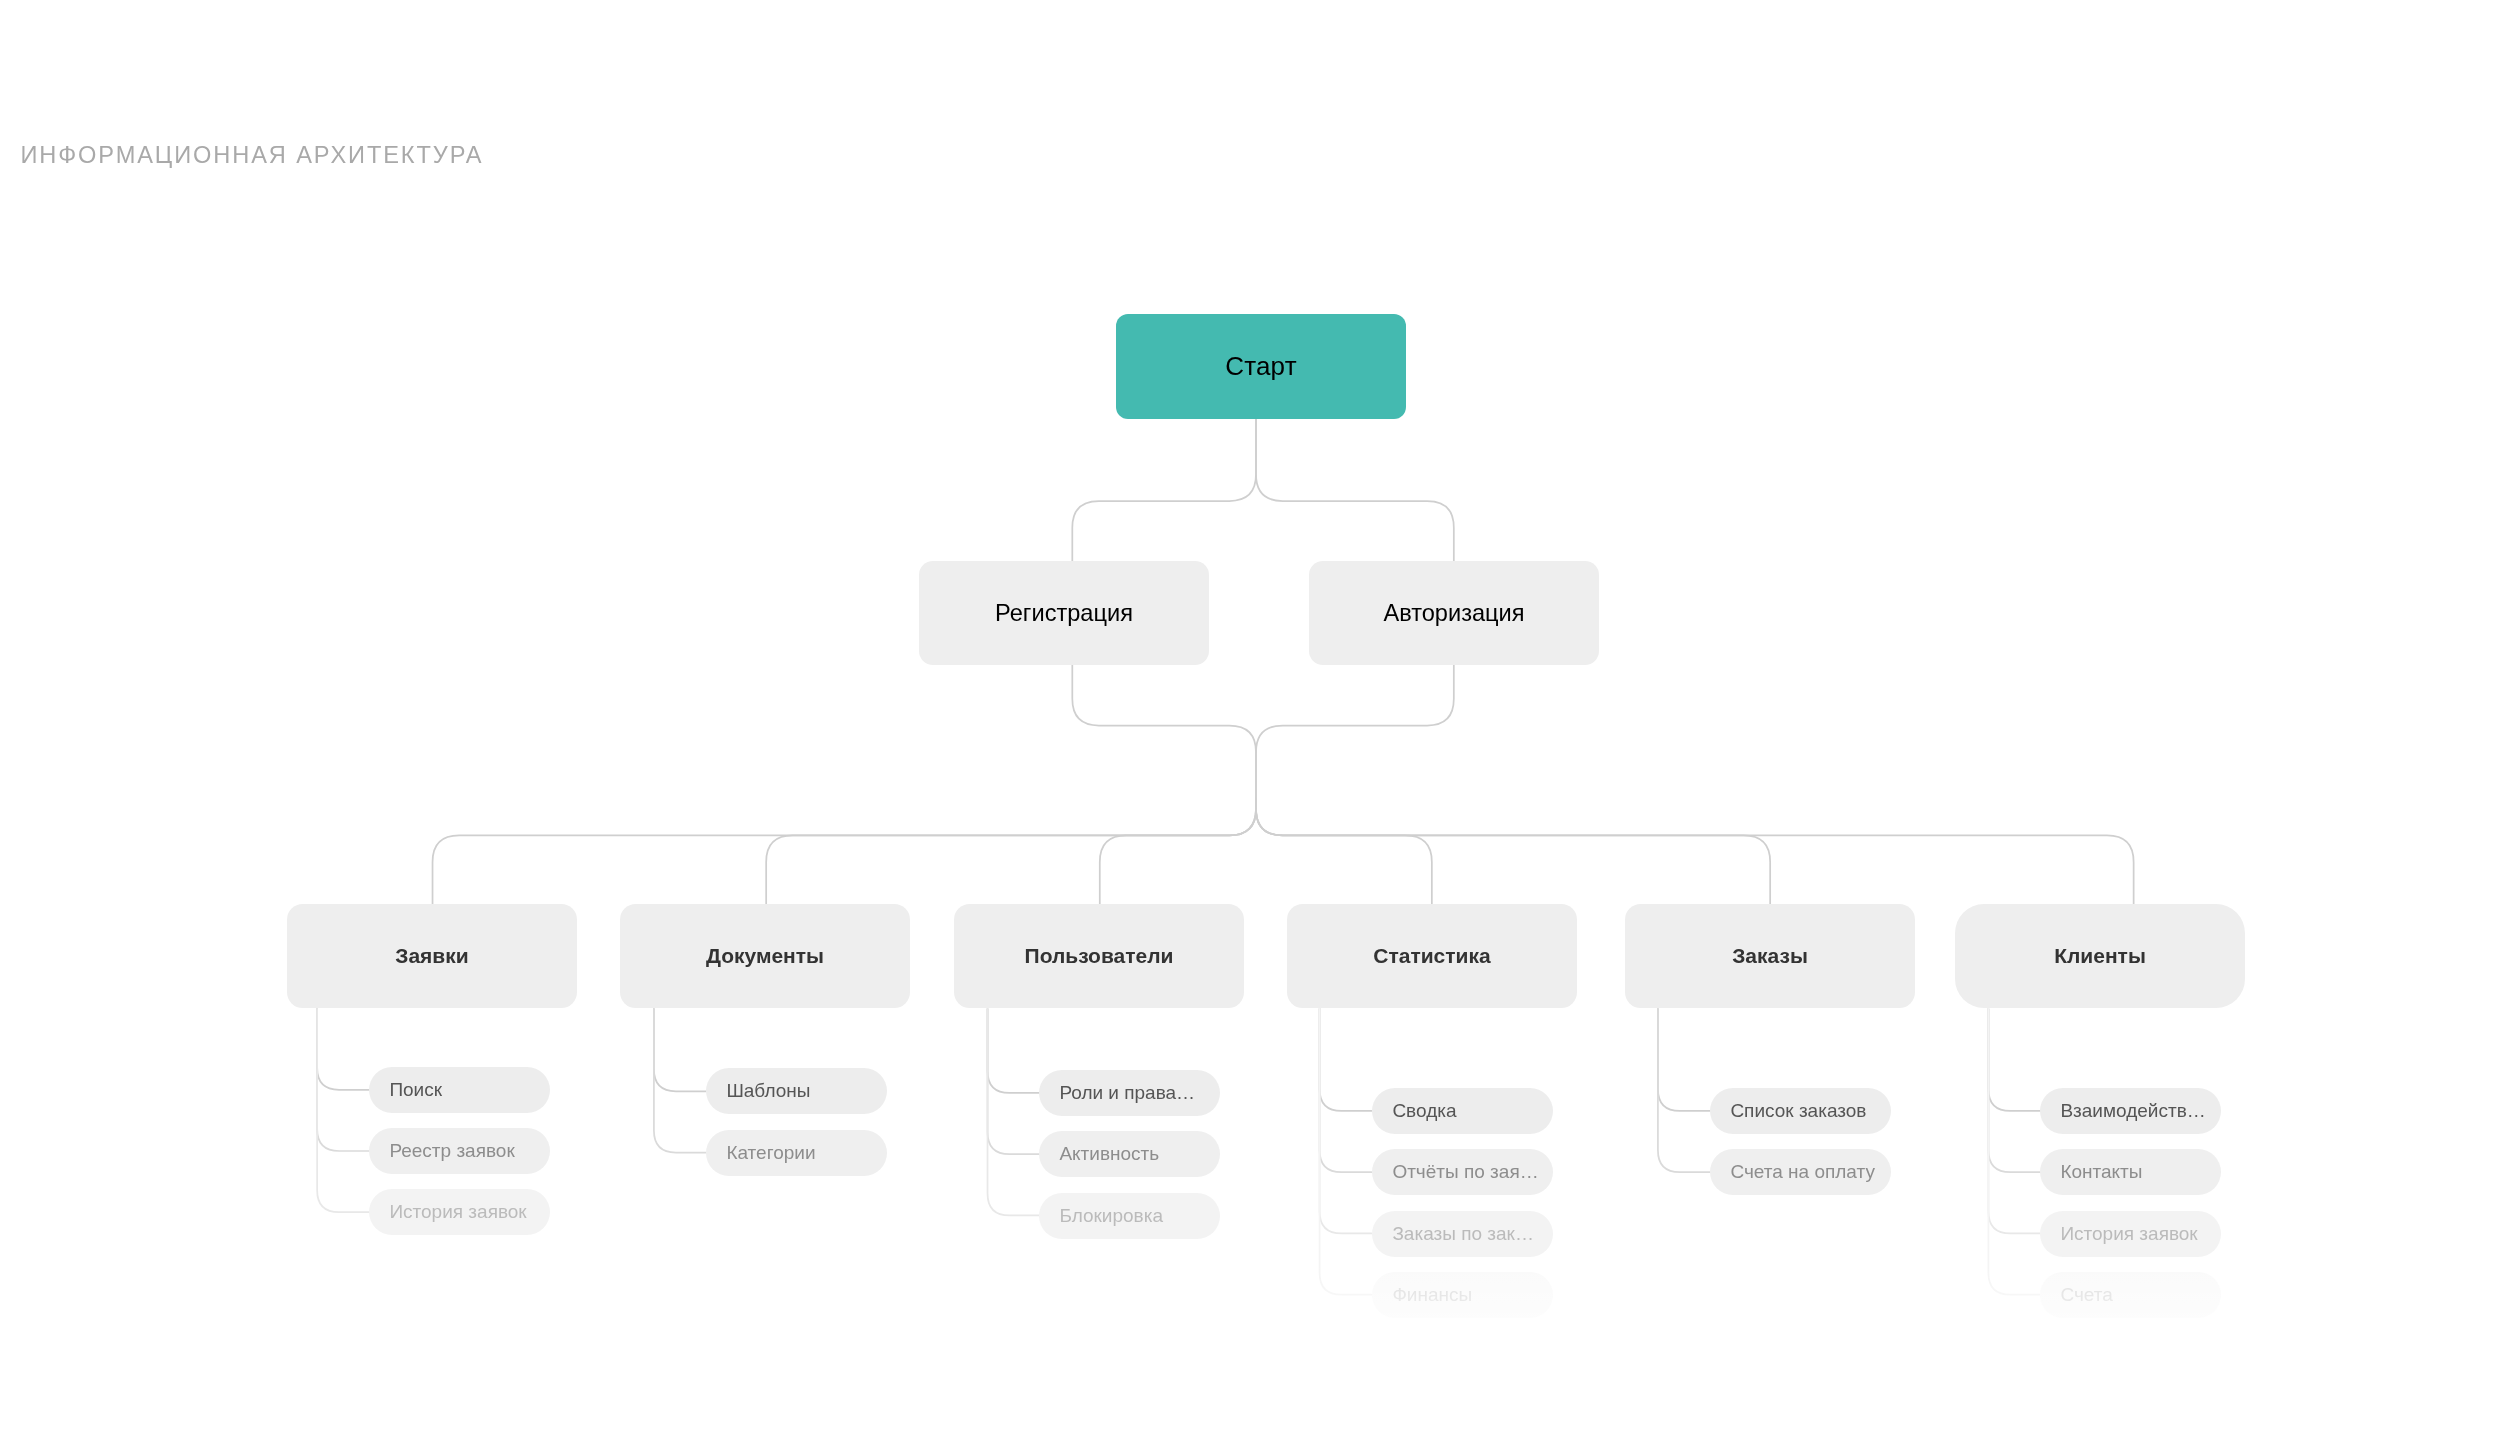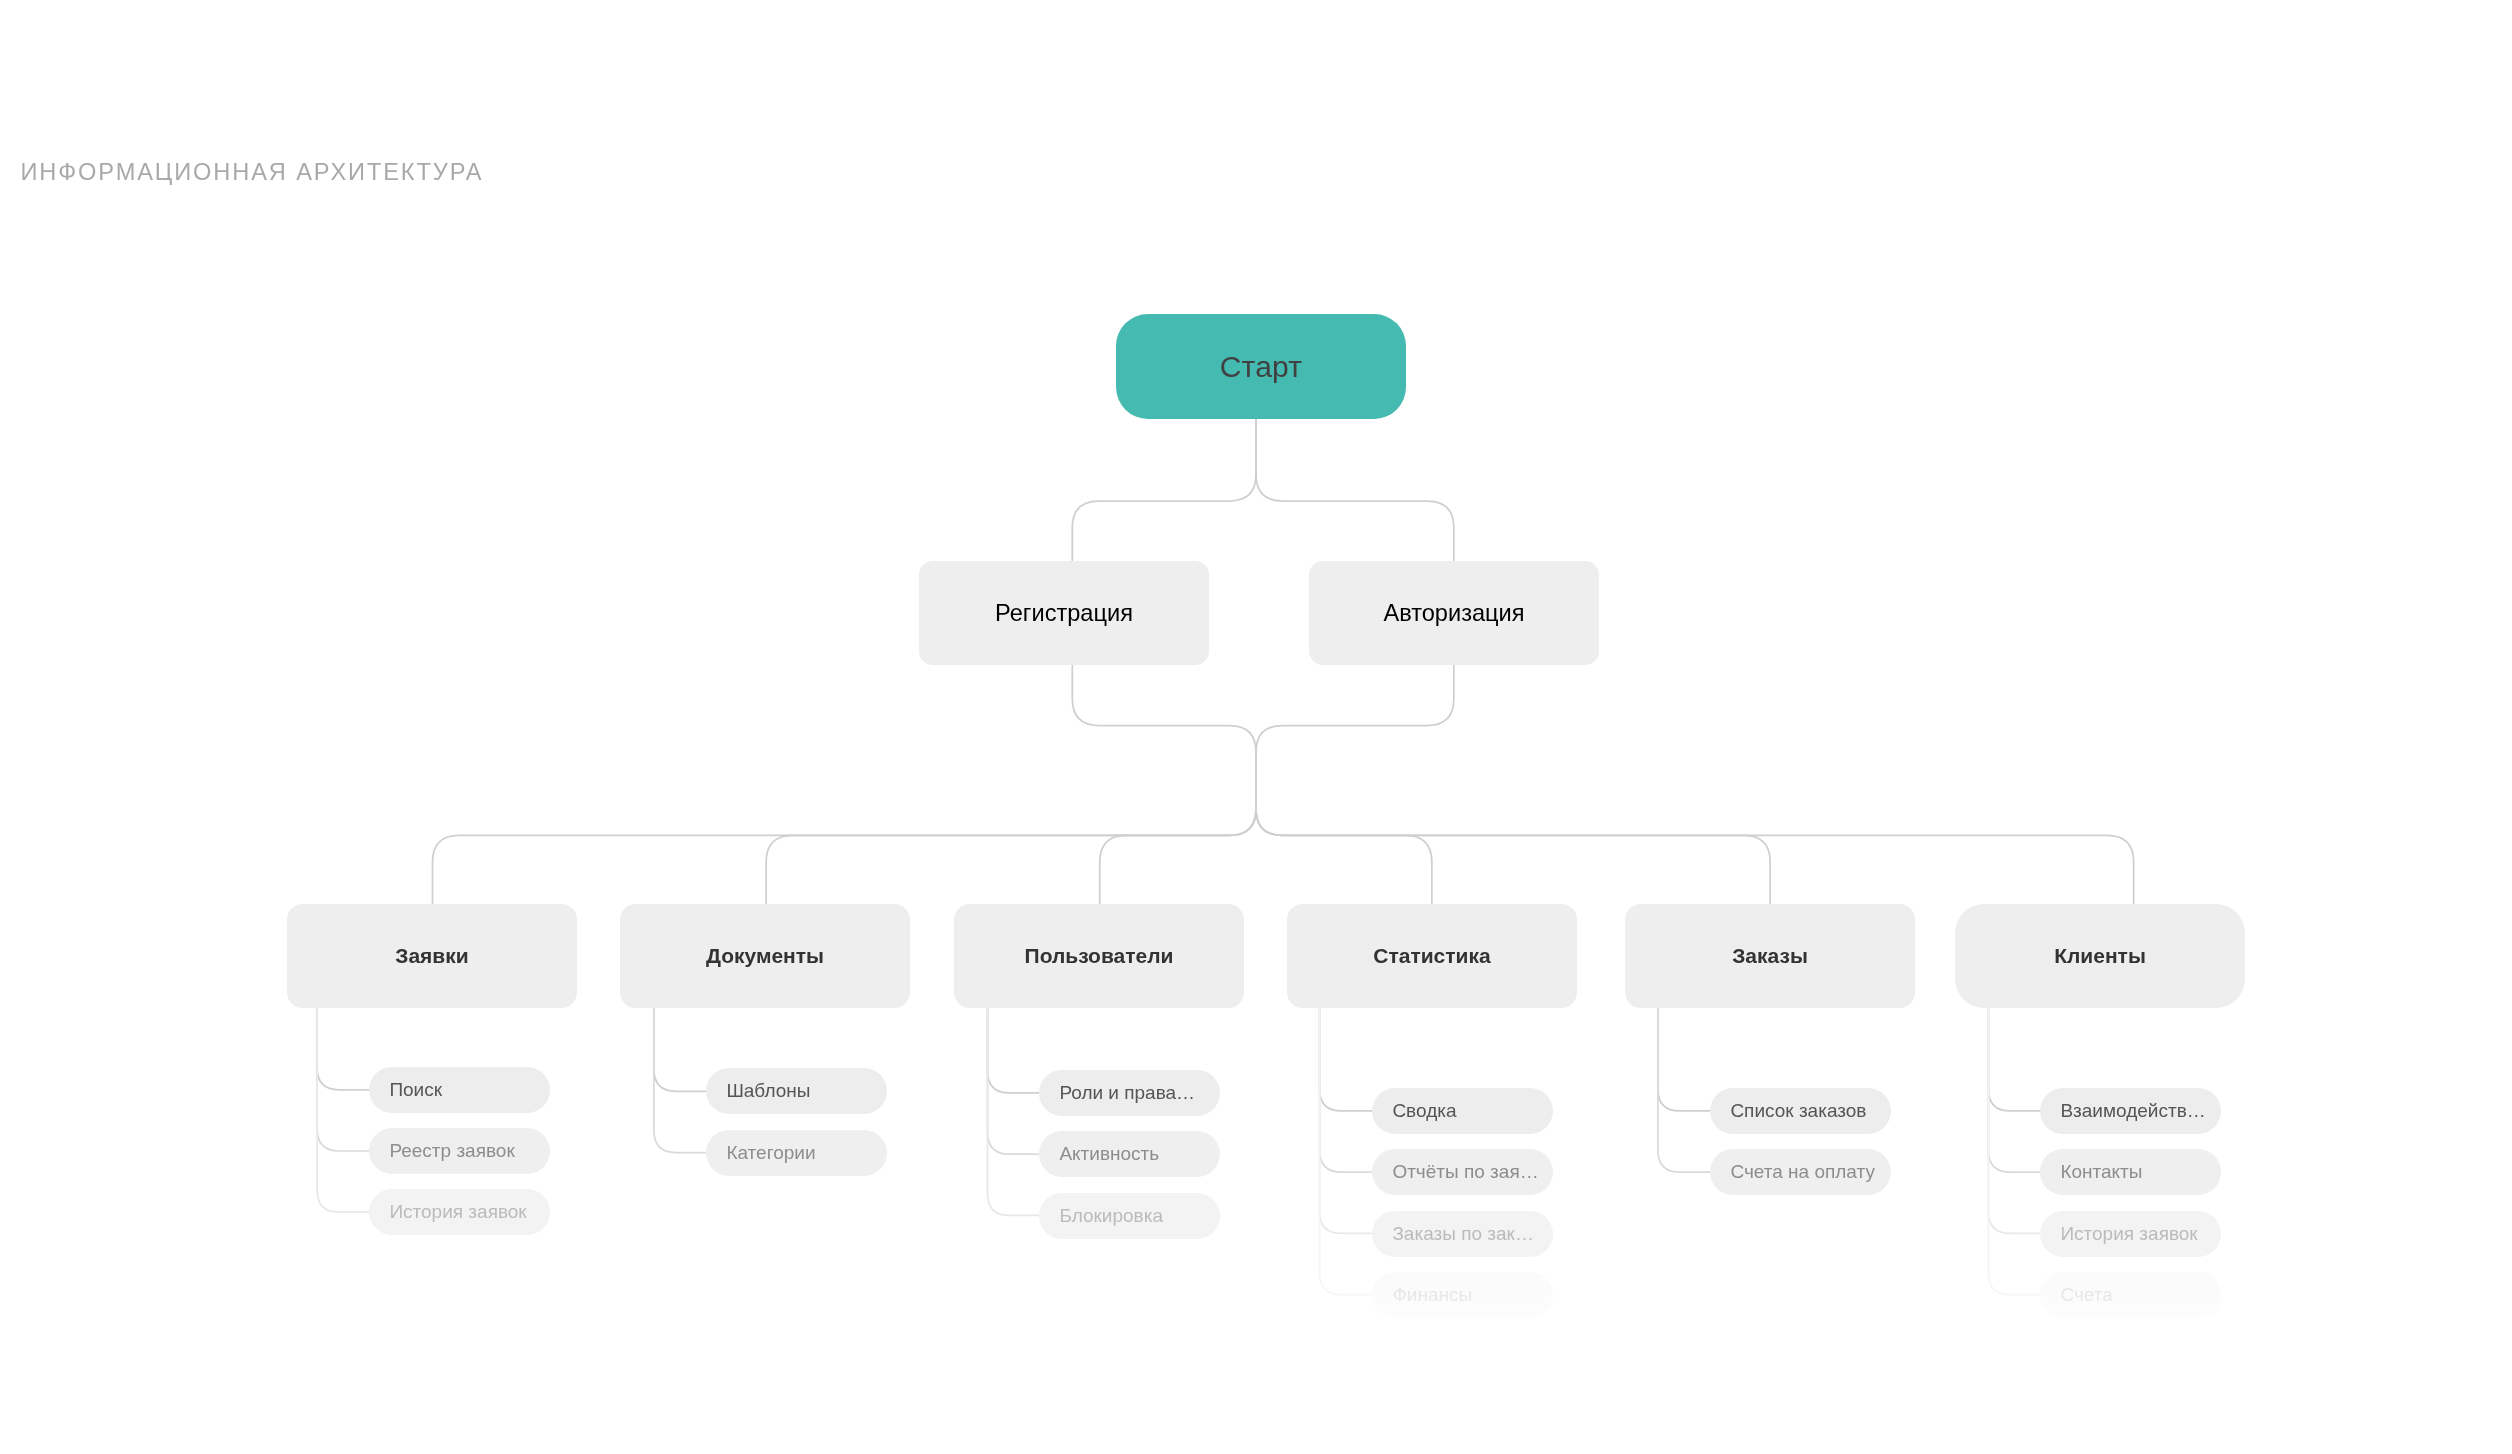--- a/index.html
+++ b/index.html
@@ -20,21 +20,21 @@
     position: absolute;
     left: 0; top: 0;
     width: 2512px;
     height: 1455px;
   }
 
   
   #page-title {
     position: absolute;
     left: 20.4px;
-    top: 159px;
+    top: 142px;
     font-size: 23.6px;
     letter-spacing: 1.9px;
     color: #a9a9a9;
     font-weight: 400;
     white-space: nowrap;
   }
 
   
   #connectors {
     position: absolute;
@@ -58,23 +58,23 @@
     position: absolute;
     display: flex;
     align-items: center;
     justify-content: center;
     box-sizing: border-box;
     text-align: center;
   }
 
   .node-root {
     background: #44bab0;
-    color: #404040;
-    border-radius: 32px;
-    font-size: 30px;
+    color: #000000;
+    border-radius: 12px;
+    font-size: 26px;
     font-weight: 400;
     letter-spacing: 0.2px;
   }
 
   .node-l2 {
     background: #eeeeee;
     color: #000000;
     border-radius: 14px;
     font-size: 23.6px;
     font-weight: 400;

